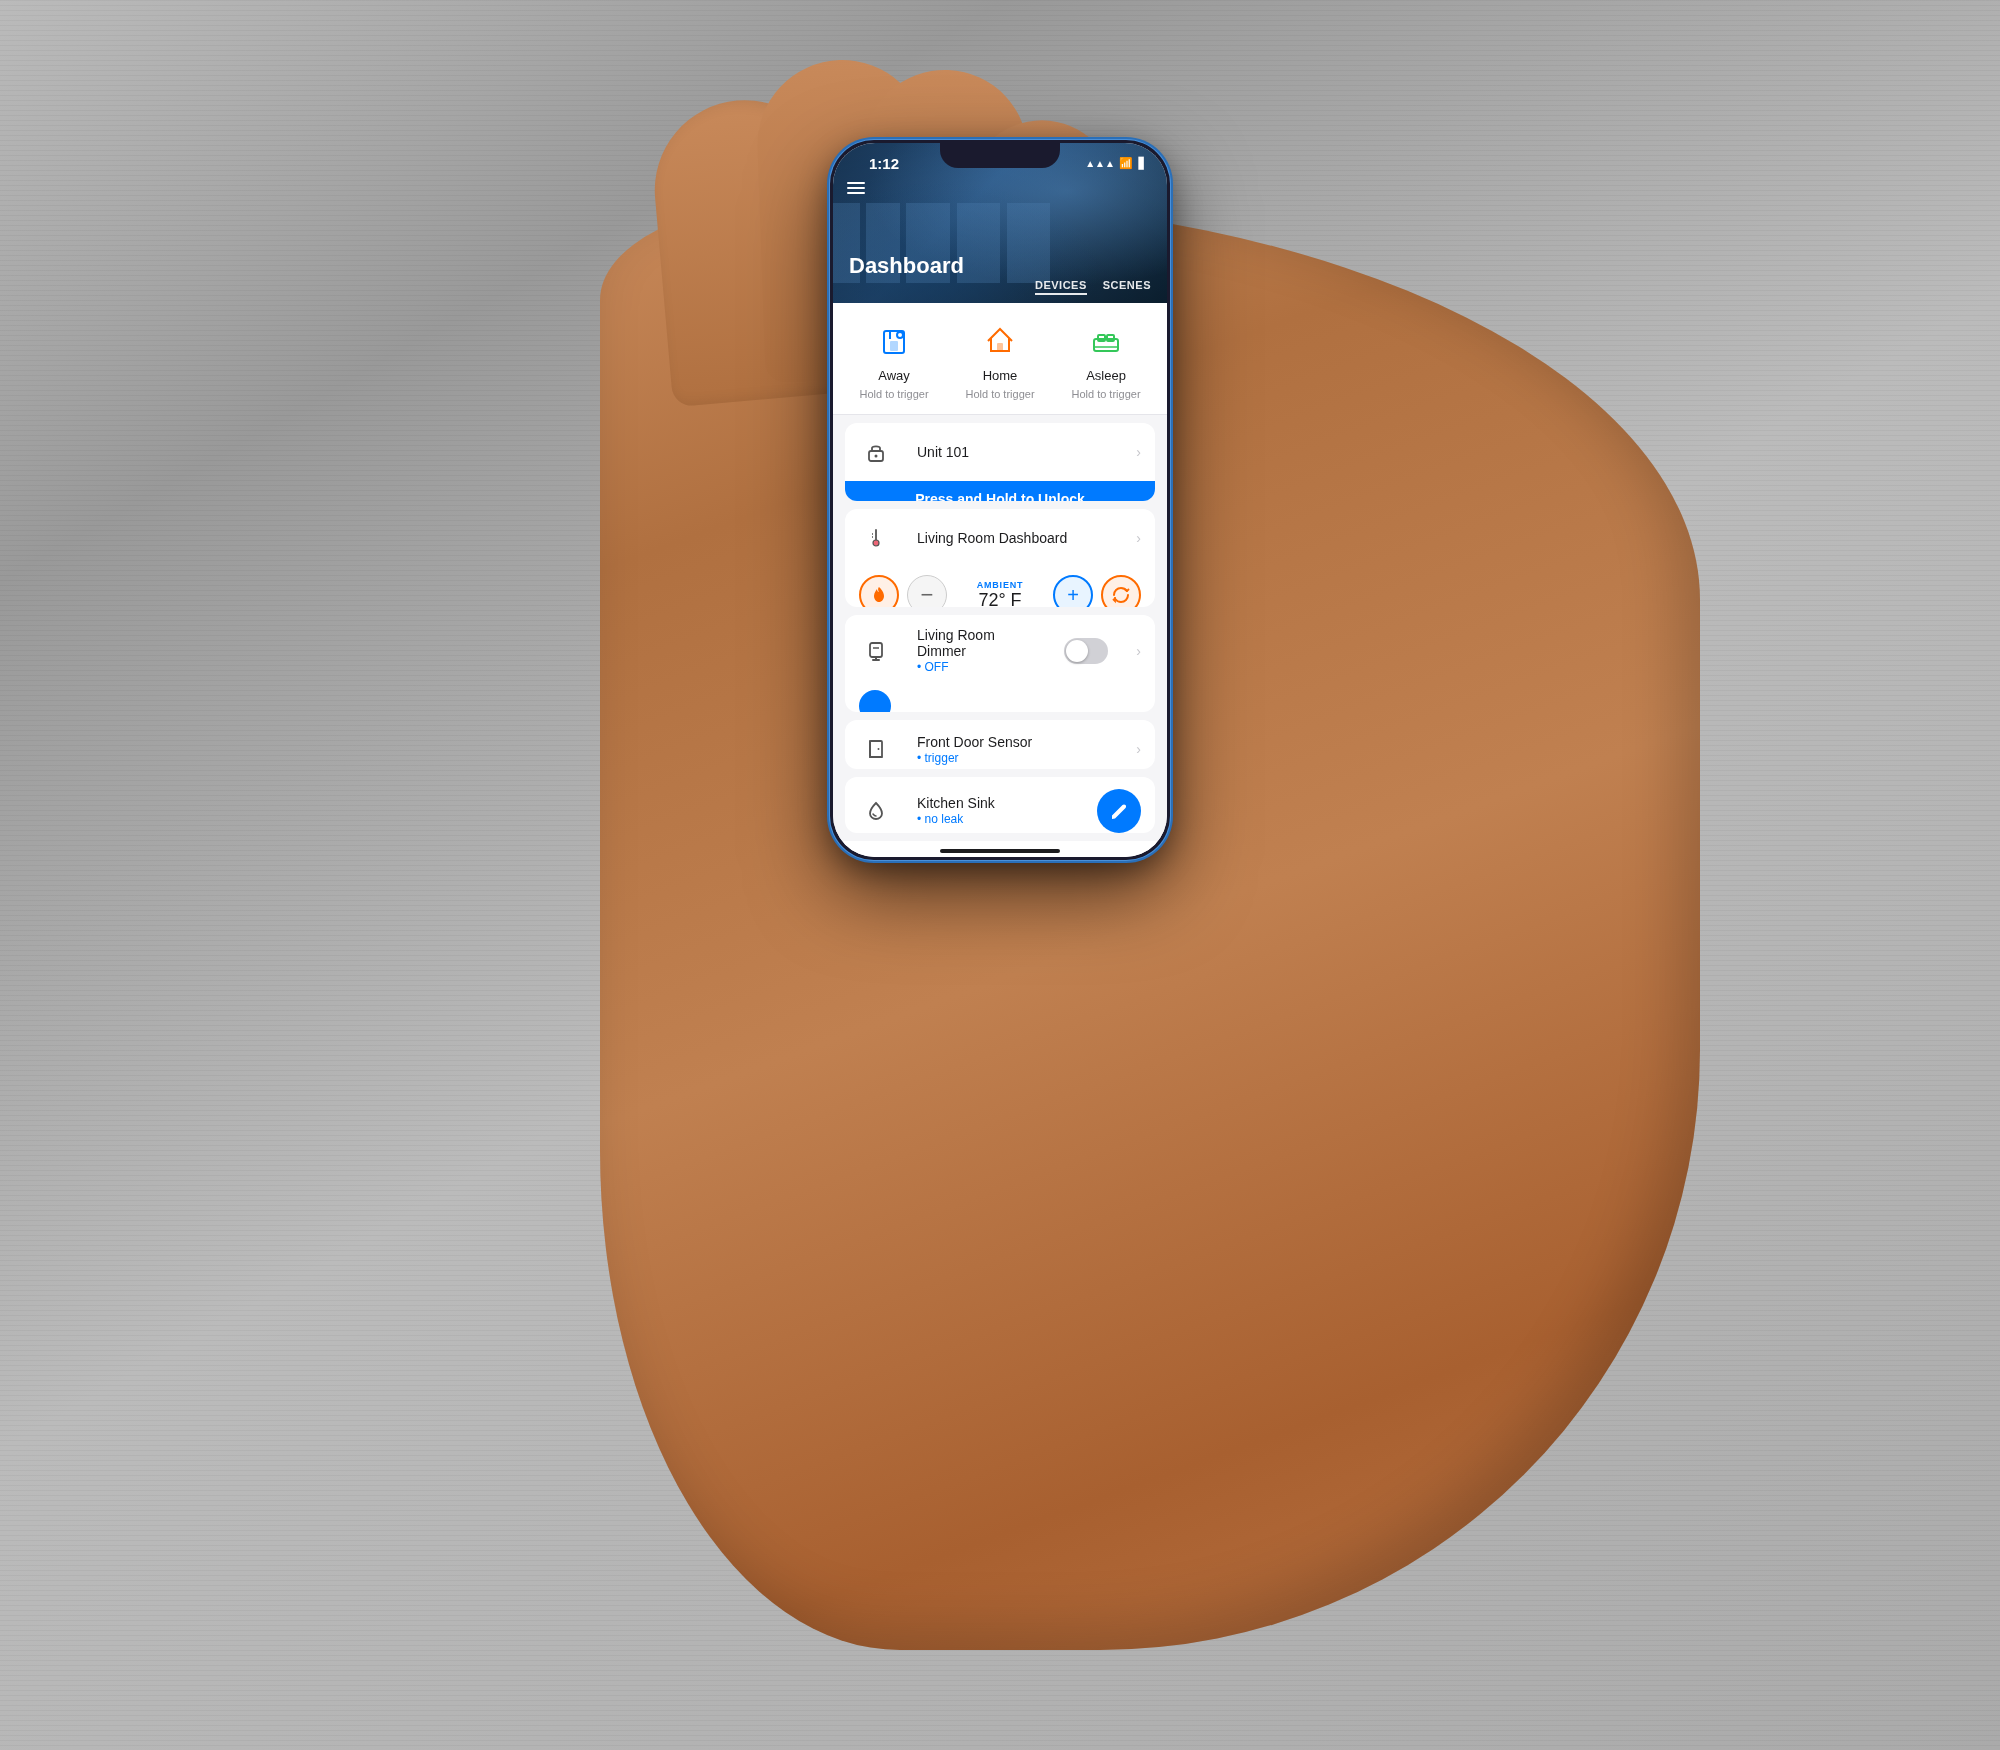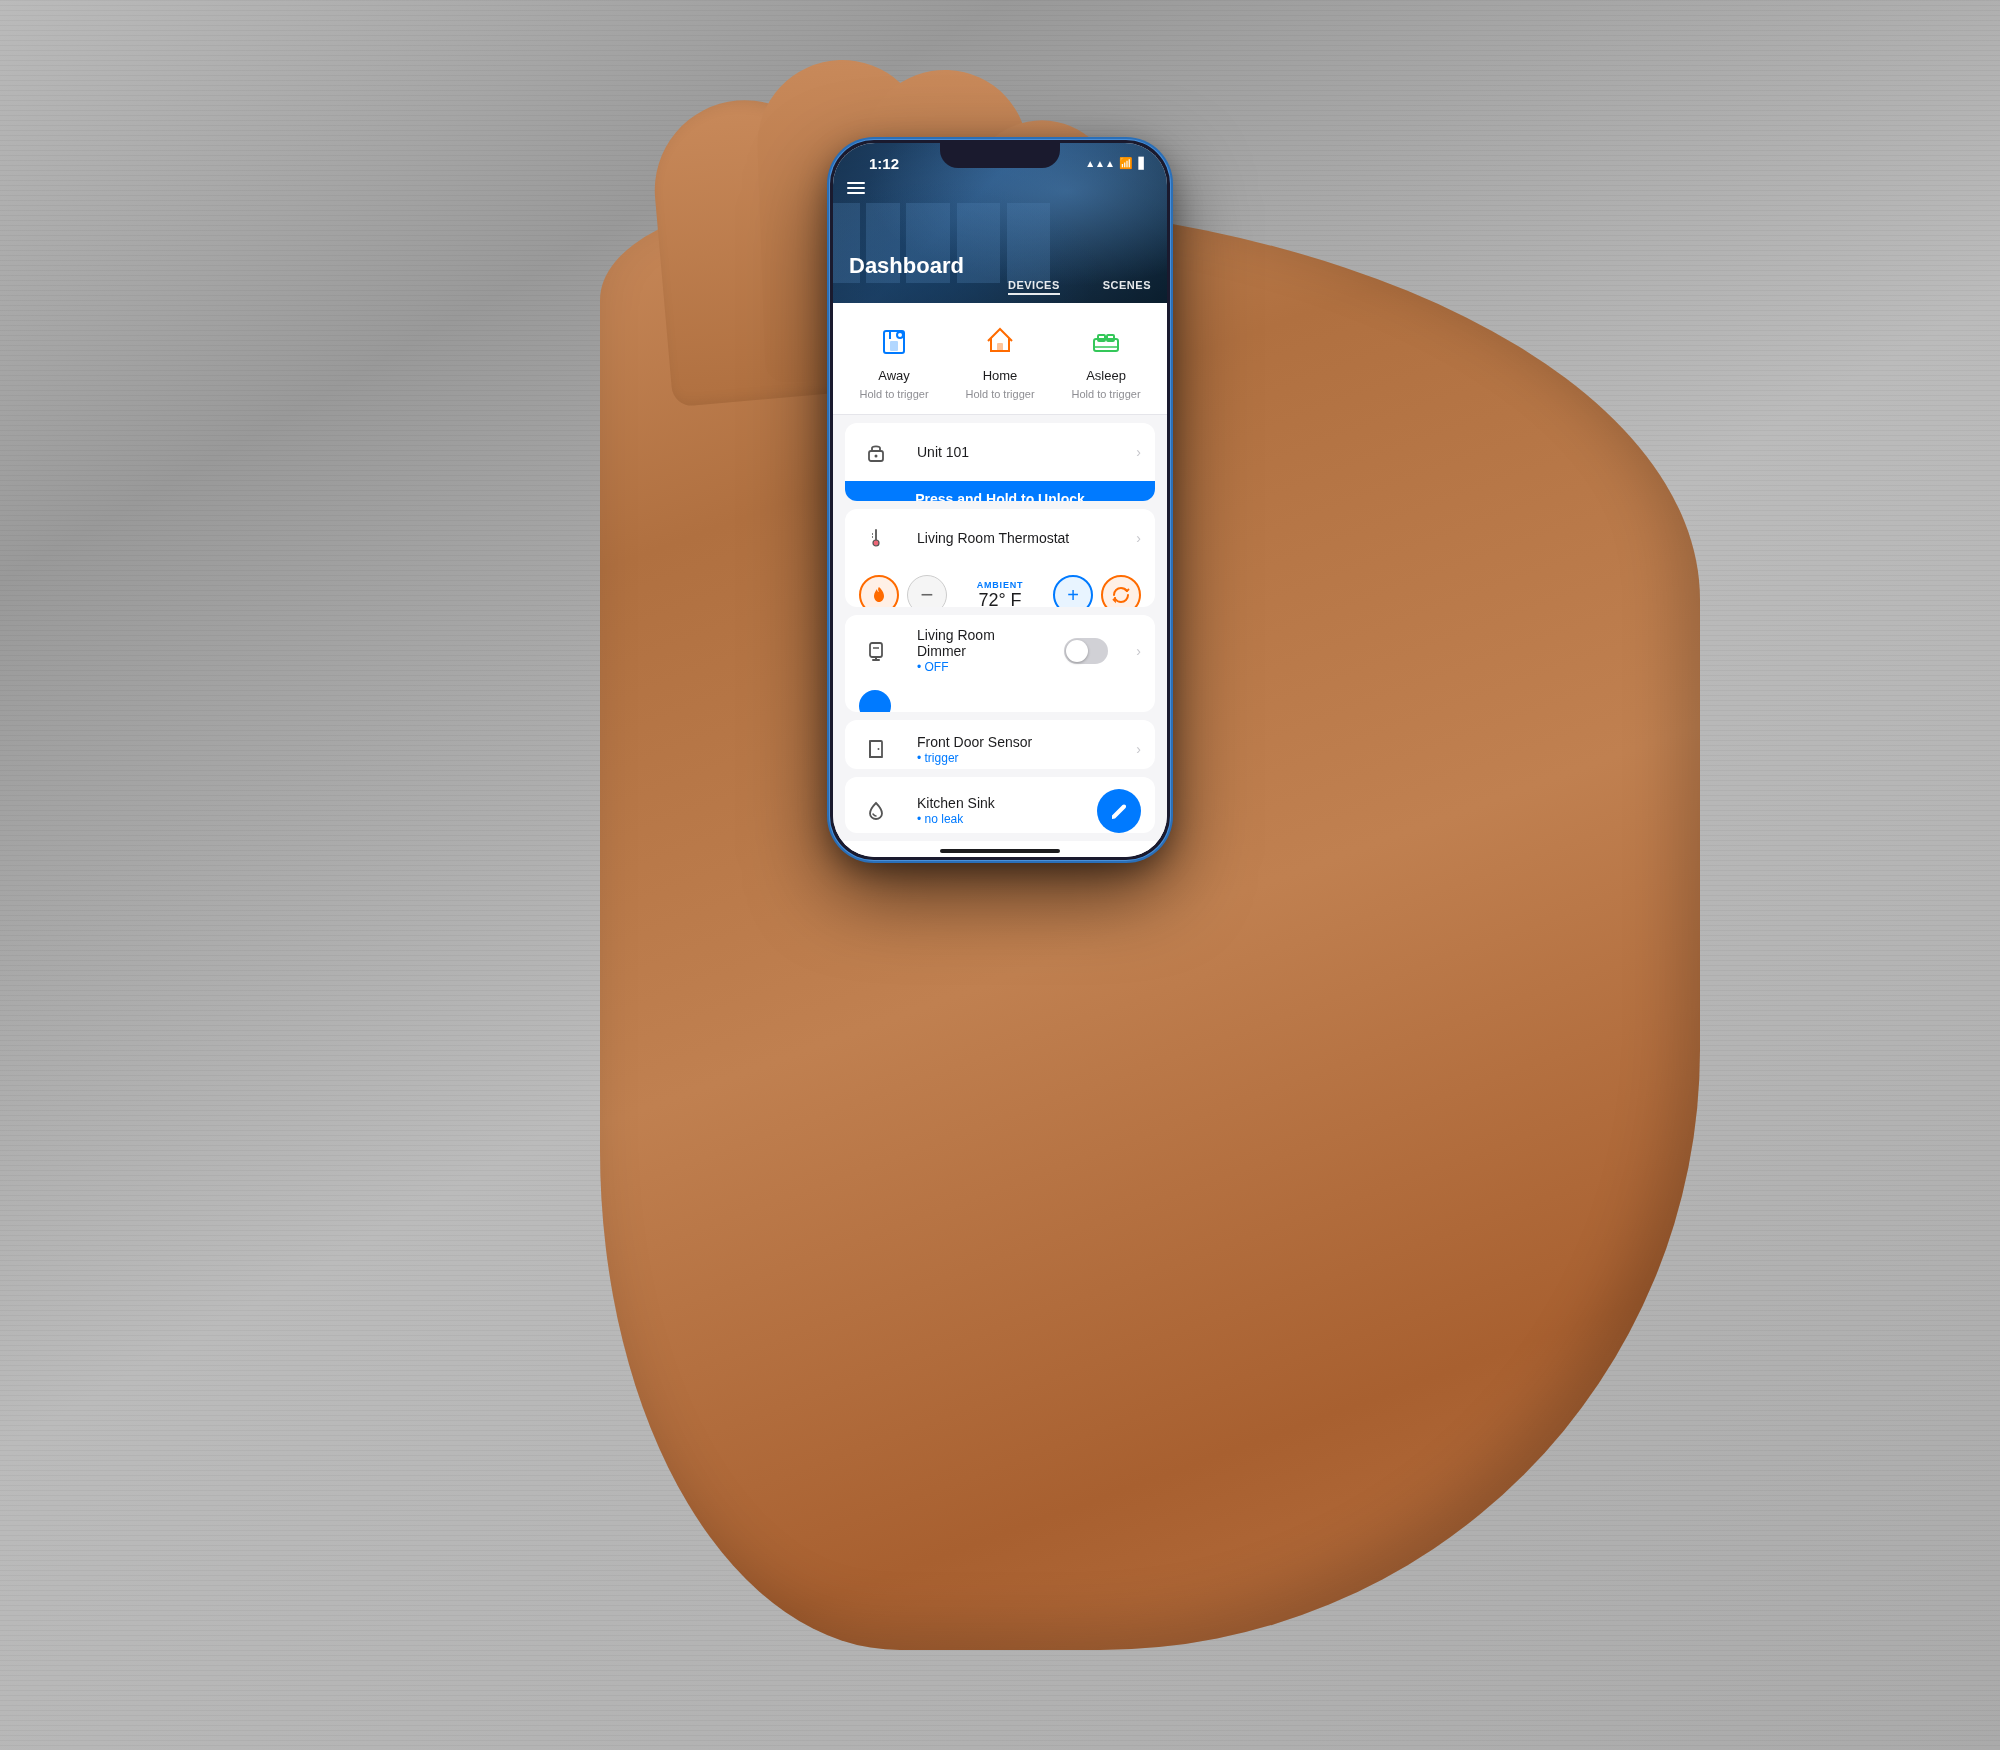--- a/index.html
+++ b/index.html
@@ -162,21 +162,20 @@
       gap: 16px;
     }
 
     .nav-item {
       color: white;
       font-size: 11px;
       font-weight: 600;
       letter-spacing: 0.5px;
       opacity: 0.9;
       cursor: pointer;
-      margin-left: 27px;
     }
 
     .nav-item.active {
       color: white;
       border-bottom: 2px solid white;
       padding-bottom: 2px;
     }
 
     .hamburger {
       position: absolute;
@@ -611,21 +610,21 @@
             <div class="device-row">
               <div class="device-icon-wrap icon-thermo">
                 <svg width="22" height="22" viewBox="0 0 22 22" fill="none">
                   <path d="M11 3 L11 14" stroke="#555" stroke-width="1.8" stroke-linecap="round"></path>
                   <circle cx="11" cy="16" r="3" fill="#e67" stroke="#555" stroke-width="1.2"></circle>
                   <line x1="8" y1="7" x2="7" y2="7" stroke="#555" stroke-width="1.5"></line>
                   <line x1="8" y1="10" x2="7" y2="10" stroke="#555" stroke-width="1.5"></line>
                 </svg>
               </div>
               <div class="device-info">
-                <div class="device-name">Living Room Thermostat</div>
+                <div class="device-name">Living Room Dashboard</div>
               </div>
               <span class="chevron">›</span>
             </div>
             <div class="thermostat-controls">
               <div class="thermo-btn thermo-btn-fire">
                 <svg width="22" height="22" viewBox="0 0 22 22" fill="none">
                   <path d="M11 3 C11 3 16 7 16 12 C16 15.3 13.8 18 11 18 C8.2 18 6 15.3 6 12 C6 9 8 6.5 9 5 C9 7 10 8 11 8 C11 8 9 5 11 3Z" fill="#ff6b00"></path>
                 </svg>
               </div>
               <div class="thermo-btn thermo-btn-minus" style="border: 1.5px solid #ccc; border-radius: 50; width:40px; height:40px; background:#f5f5f5; display:flex; align-items:center; justify-content:center; font-size:22px; color:#666; cursor:pointer; border-radius: 50%;">−</div>

